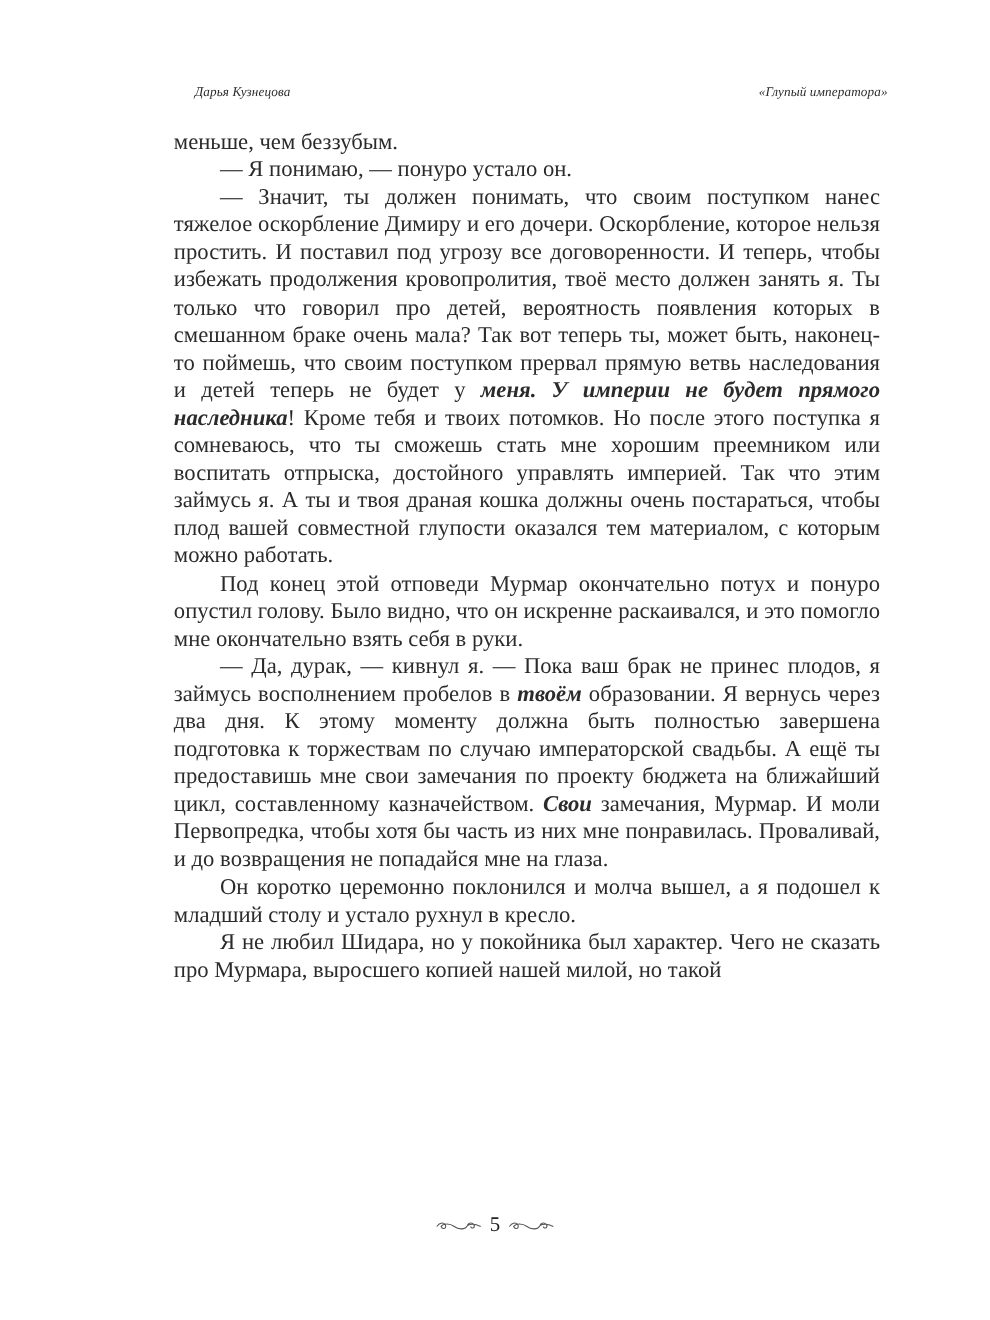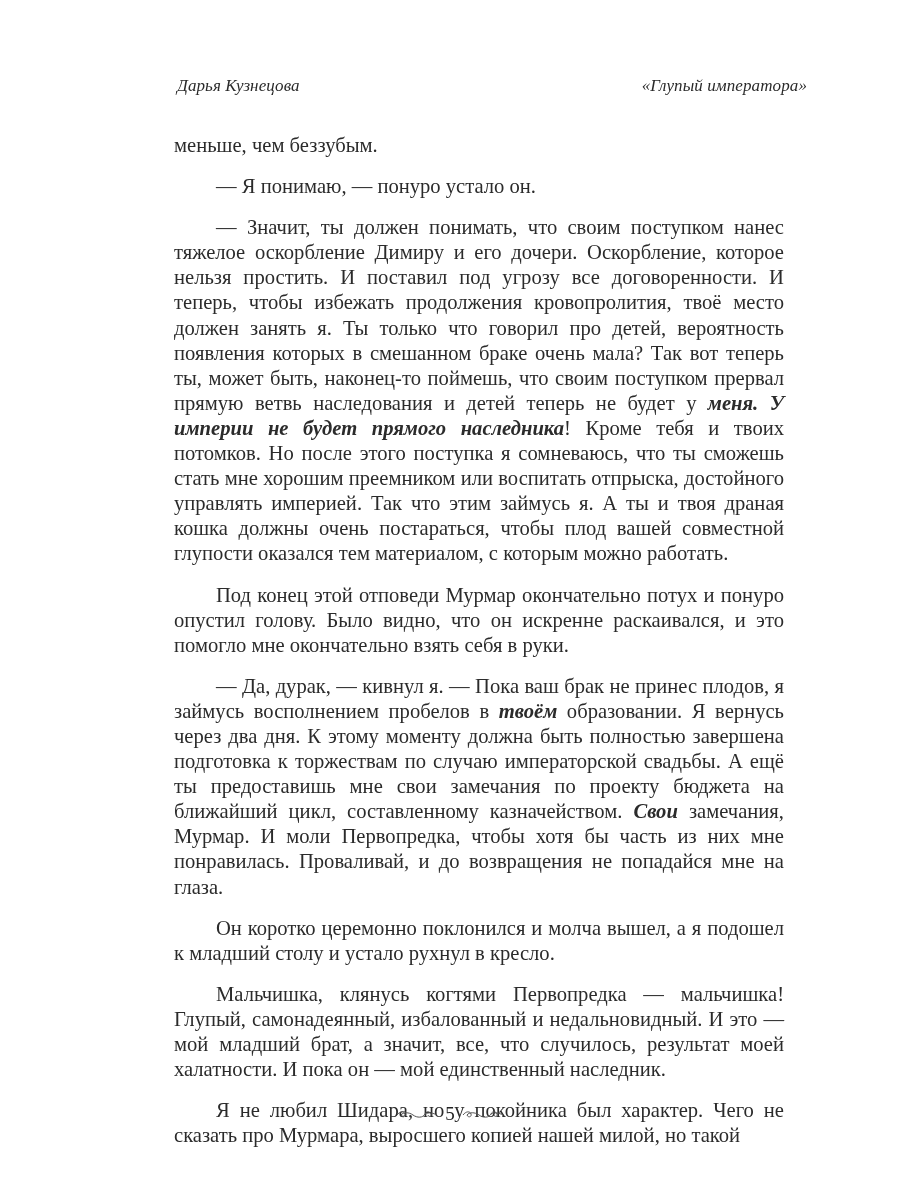--- a/index.html
+++ b/index.html
@@ -18,36 +18,36 @@
     .header {
       position: absolute;
       top: 76px;
       left: 177px;
       right: 93px;
       height: 26px;
       display: flex;
       justify-content: space-between;
       align-items: baseline;
       font-style: italic;
-      font-size: 17px;
+      font-size: 12px;
       letter-spacing: 0.1px;
       color: #2a2a2a;
     }
     .text-block {
       position: absolute;
       top: 117px;
       left: 158px;
       width: 642px;
       font-size: 20.6px;
       line-height: 25.1px;
       text-align: justify;
       color: #2b2b2b;
     }
     .text-block p {
-      margin: 16px;
+      margin: 0;
       text-indent: 42px;
     }
     .text-block p.noindent {
       text-indent: 0;
     }
     .text-block em {
       font-style: italic;
       font-weight: bold;
     }
     .footer {
@@ -92,23 +92,20 @@
   <p>
     <span>Под конец этой отповеди Мурмар окончательно потух и понуро опустил голову. Было видно, что он искренне раскаивался, и это помогло мне окончательно взять себя в руки.</span>
   </p>
   <p>
     <span>— Да, дурак, — кивнул я. — Пока ваш брак не принес плодов, я займусь восполнением пробелов в </span><em>твоём</em><span> образовании. Я вернусь через два дня. К этому моменту должна быть полностью завершена подготовка к торжествам по случаю императорской свадьбы. А ещё ты предоставишь мне свои замечания по проекту бюджета на ближайший цикл, составленному казначейством. </span><em>Свои</em><span> замечания, Мурмар. И моли Первопредка, чтобы хотя бы часть из них мне понравилась. Проваливай, и до возвращения не попадайся мне на глаза.</span>
   </p>
   <p>
     <span>Он коротко церемонно поклонился и молча вышел, а я подошел к младший столу и устало рухнул в кресло.</span>
   </p>
   <p>
-    <span>Мальчишка, клянусь когтями Первопредка — мальчишка! Глупый, самонадеянный, избалованный и недальновидный. И это — мой младший брат, а значит, все, что случилось, результат моей халатности. И пока он — мой единственный наследник.</span>
-  </p>
-  <p>
     <span>Я не любил Шидара, но у покойника был характер. Чего не сказать про Мурмара, выросшего копией нашей милой, но такой</span>
   </p>
 </div>
 
 <div class="footer">
   <svg class="ornament" viewBox="0 0 44 12">
     <path d="M2 7 C5 3, 9 3, 10 6 C11 9, 7 10, 6 7 C8 4, 14 4, 18 7 C22 10, 28 10, 30 6 C31 3, 35 3, 36 6 C37 9, 33 9, 33 7 M30 6 C34 4, 38 5, 42 7" fill="none" stroke="#555" stroke-width="1"></path>
   </svg>
   <span class="page-number">5</span>
   <svg class="ornament" viewBox="0 0 44 12">

